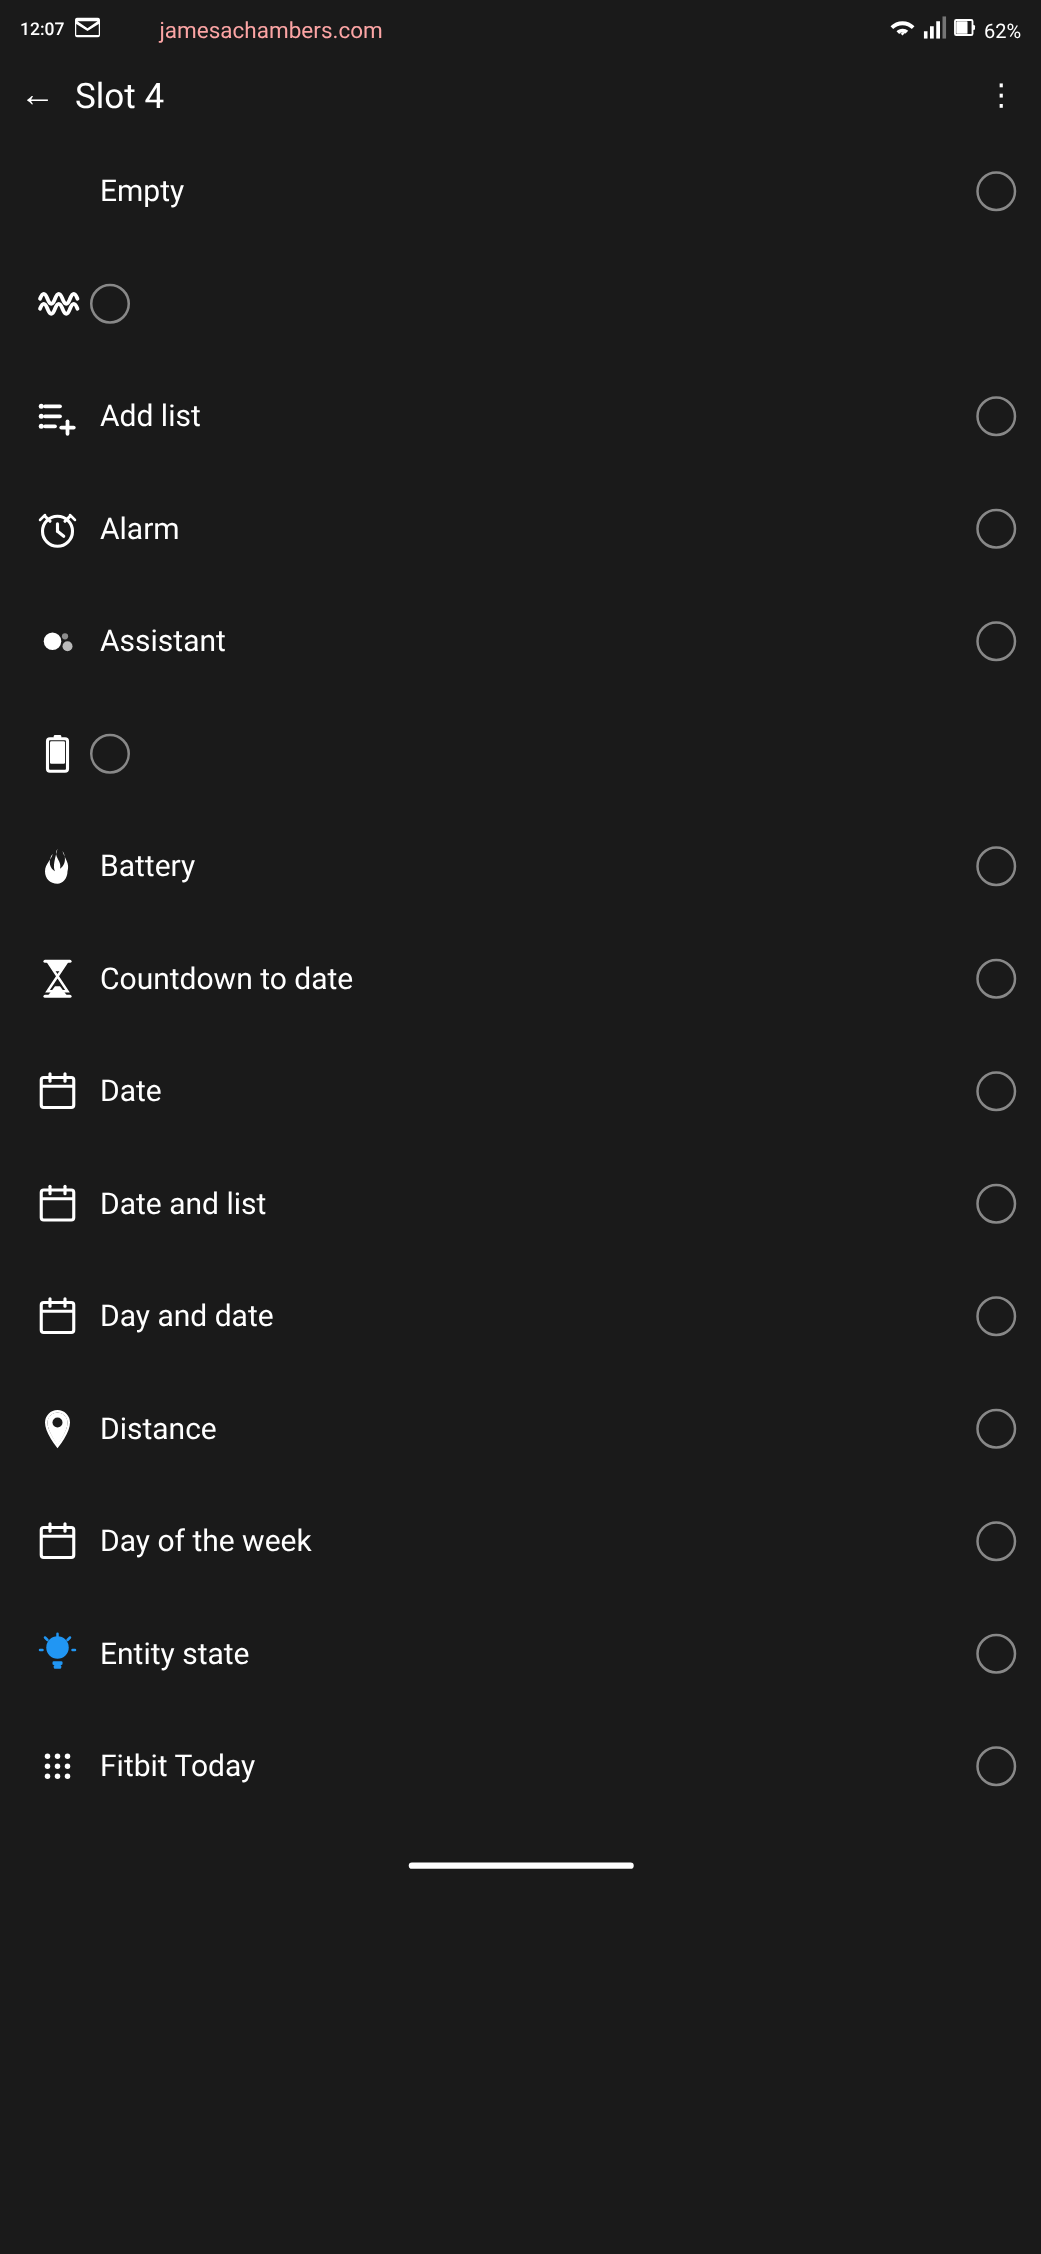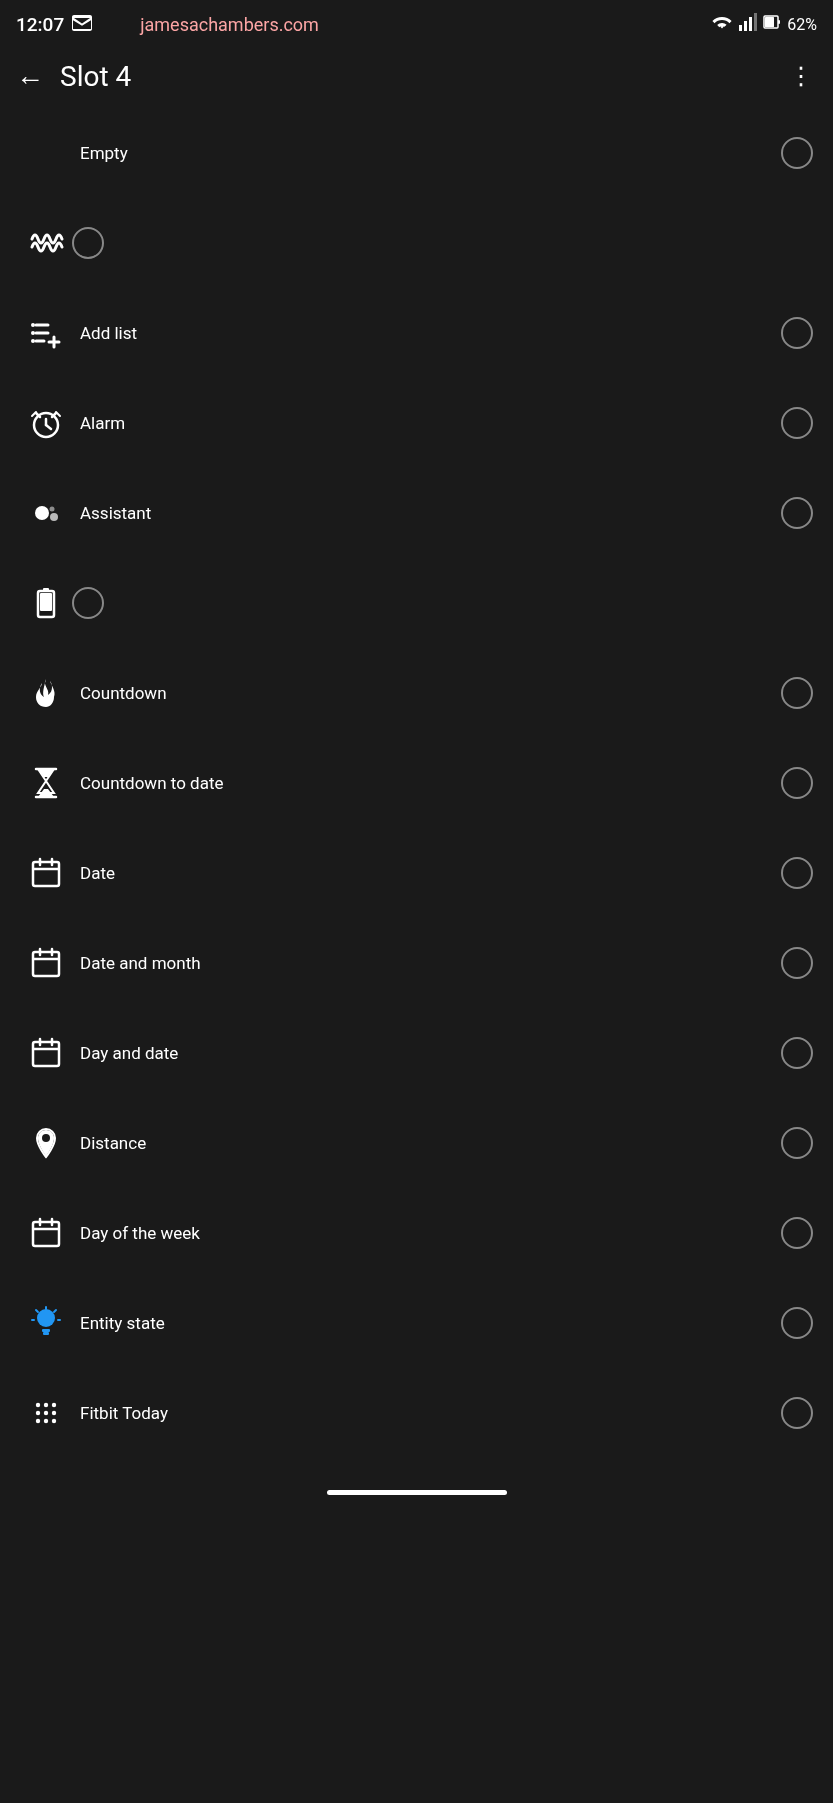--- a/index.html
+++ b/index.html
@@ -26,21 +26,21 @@
       height: 44px;
     }
 
     .status-left {
       display: flex;
       align-items: center;
       gap: 8px;
     }
 
     .status-time {
-      font-size: 19px;
+      font-size: 14px;
       font-weight: 500;
       color: #ffffff;
     }
 
     .status-gmail {
       font-size: 18px;
       color: #ffffff;
     }
 
     .status-domain {
@@ -115,21 +115,21 @@
     }
 
     .item-icon svg {
       width: 36px;
       height: 36px;
       fill: #ffffff;
     }
 
     .item-label {
       flex: 1;
-      font-size: 17px;
+      font-size: 24px;
       font-weight: 400;
       color: #ffffff;
       padding-left: 8px;
     }
 
     .item-no-icon .item-label {
       padding-left: 60px;
     }
 
     .radio-circle {
@@ -272,21 +272,21 @@
     </div>
     <div class="radio-circle"></div>
   </div>
 
   <div class="list-item">
     <div class="item-icon">
       <svg viewBox="0 0 36 36" fill="white" xmlns="http://www.w3.org/2000/svg">
         <path d="M18 4 C14 10 22 14 20 20 C26 16 24 8 22 6 C24 12 28 16 26 22 C26 28 22 32 18 32 C12 32 8 28 8 22 C8 16 14 12 14 8 C10 14 12 20 16 22 C14 18 16 12 18 4Z" fill="white"></path>
       </svg>
     </div>
-    <span class="item-label">Countdown</span>
+    <span class="item-label">Battery</span>
     <div class="radio-circle"></div>
   </div>
 
   <div class="list-item">
     <div class="item-icon">
       <svg viewBox="0 0 36 36" fill="white" xmlns="http://www.w3.org/2000/svg">
         <path d="M10 4 H26 L18 16 L26 28 H10 L18 16 Z" stroke="white" stroke-width="2" fill="none"></path>
         <path d="M10 4 H26 L20 12 H16 Z" fill="white"></path>
         <path d="M10 32 H26 L20 24 H16 Z" fill="white"></path>
         <line x1="8" y1="4" x2="28" y2="4" stroke="white" stroke-width="2.5" stroke-linecap="round"></line>
@@ -312,21 +312,21 @@
 
   <div class="list-item">
     <div class="item-icon">
       <svg viewBox="0 0 36 36" fill="white" xmlns="http://www.w3.org/2000/svg">
         <rect x="5" y="7" width="26" height="24" rx="2" stroke="white" stroke-width="2.5" fill="none"></rect>
         <line x1="5" y1="14" x2="31" y2="14" stroke="white" stroke-width="2.5"></line>
         <line x1="12" y1="4" x2="12" y2="10" stroke="white" stroke-width="2.5" stroke-linecap="round"></line>
         <line x1="24" y1="4" x2="24" y2="10" stroke="white" stroke-width="2.5" stroke-linecap="round"></line>
       </svg>
     </div>
-    <span class="item-label">Date and month</span>
+    <span class="item-label">Date and list</span>
     <div class="radio-circle"></div>
   </div>
 
   <div class="list-item">
     <div class="item-icon">
       <svg viewBox="0 0 36 36" fill="white" xmlns="http://www.w3.org/2000/svg">
         <rect x="5" y="7" width="26" height="24" rx="2" stroke="white" stroke-width="2.5" fill="none"></rect>
         <line x1="5" y1="14" x2="31" y2="14" stroke="white" stroke-width="2.5"></line>
         <line x1="12" y1="4" x2="12" y2="10" stroke="white" stroke-width="2.5" stroke-linecap="round"></line>
         <line x1="24" y1="4" x2="24" y2="10" stroke="white" stroke-width="2.5" stroke-linecap="round"></line>

